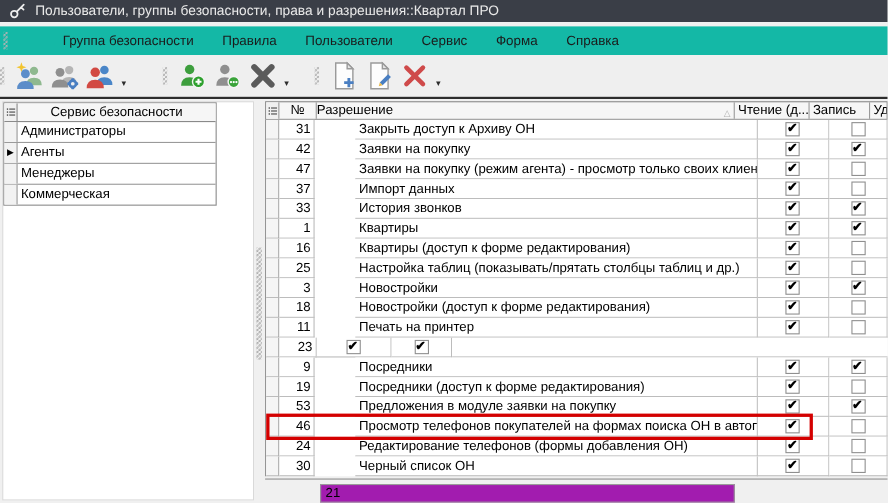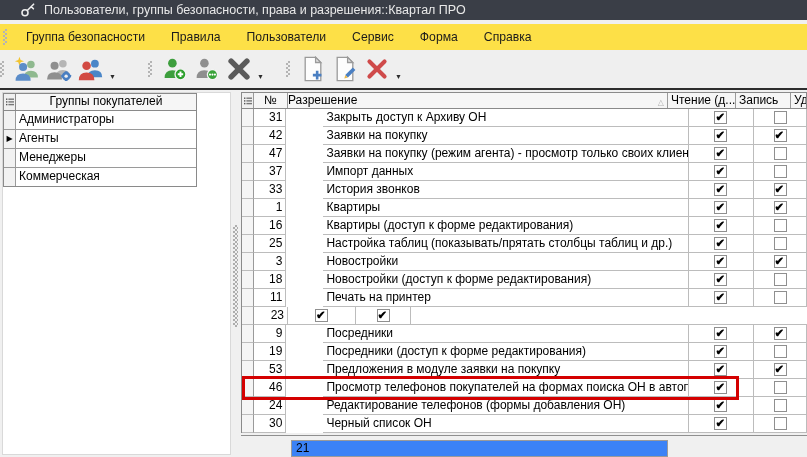--- a/index.html
+++ b/index.html
@@ -6,27 +6,27 @@
   body{
     width:807px;height:457px;position:relative;overflow:hidden;
     background:#f0f0f0;
     font-family:"Liberation Sans", sans-serif;
     -webkit-font-smoothing:antialiased;
   }
   
   .titlebar{
     position:absolute;left:0;top:0;width:807px;height:20px;
     background:#3a3e47;color:#e9e9e9;
-    display:flex;align-items:center;gap:8px;padding-left:20px;box-sizing:border-box;
+    display:flex;align-items:center;gap:8px;padding-left:8px;box-sizing:border-box;
     font-size:12.5px;
   }
   
   .menubar{
     position:absolute;left:0;top:24px;width:807px;height:26px;
-    background:#fde047;display:flex;align-items:center;padding-left:3px;box-sizing:border-box;
+    background:#14b8a6;display:flex;align-items:center;padding-left:3px;box-sizing:border-box;gap:31px;
   }
   .grip-v{
     width:4px;height:16px;margin-right:6px;flex:0 0 auto;
     background-image:
       linear-gradient(45deg,#b4b4b4 25%,transparent 25%,transparent 75%,#b4b4b4 75%),
       linear-gradient(45deg,#b4b4b4 25%,transparent 25%,transparent 75%,#b4b4b4 75%);
     background-size:4px 4px;background-position:0 0,2px 2px;
   }
   .menu-item{
     padding:4px 13px;font-size:12.2px;color:#1b1b1b;cursor:default;white-space:nowrap;
@@ -95,21 +95,21 @@
   .hl{
     position:absolute;left:1px;width:497px;height:24px;
     border:3px solid #d40000;box-sizing:border-box;z-index:5;pointer-events:none;
   }
   .tfoot{
     position:absolute;left:0;top:343px;width:566px;height:24px;
     background:#f0f0f0;border-top:1px solid #8f8f8f;
   }
   .fbox{
     position:absolute;left:50px;top:4px;width:377px;height:17px;
-    background:#3b82f6;border:1px solid #9a9a9a;box-sizing:border-box;
+    background:#a21caf;border:1px solid #9a9a9a;box-sizing:border-box;
     font-size:12px;line-height:15px;padding-left:4px;color:#000;
   }
   .corner-icon-svg{display:block;}
 </style>
 </head>
 <body>
 
 <div class="titlebar">
   <span style="display:flex;">
     <svg width="16" height="16" viewBox="0 0 16 16">
@@ -249,21 +249,21 @@
         <div class="gcorner">
           <svg class="corner-icon-svg" width="8" height="8" viewBox="0 0 8 8">
             <rect x="0" y="0.5" width="1.4" height="1.4" fill="#555"></rect>
               <rect x="2.4" y="0.5" width="5.6" height="1.4" fill="#777"></rect>
             <rect x="0" y="3.2" width="1.4" height="1.4" fill="#555"></rect>
               <rect x="2.4" y="3.2" width="5.6" height="1.4" fill="#777"></rect>
             <rect x="0" y="5.9" width="1.4" height="1.4" fill="#555"></rect>
               <rect x="2.4" y="5.9" width="5.6" height="1.4" fill="#777"></rect>
           </svg>
         </div>
-        <div class="ghead-label">Группы покупателей</div>
+        <div class="ghead-label">Сервис безопасности</div>
       </div>
       <div id="groups-rows">
           <div class="grow">
             <div class="gsel"></div>
             <div class="glabel">Администраторы</div>
           </div>
           <div class="grow">
             <div class="gsel">
               <span class="cur">▶</span>
             </div>

